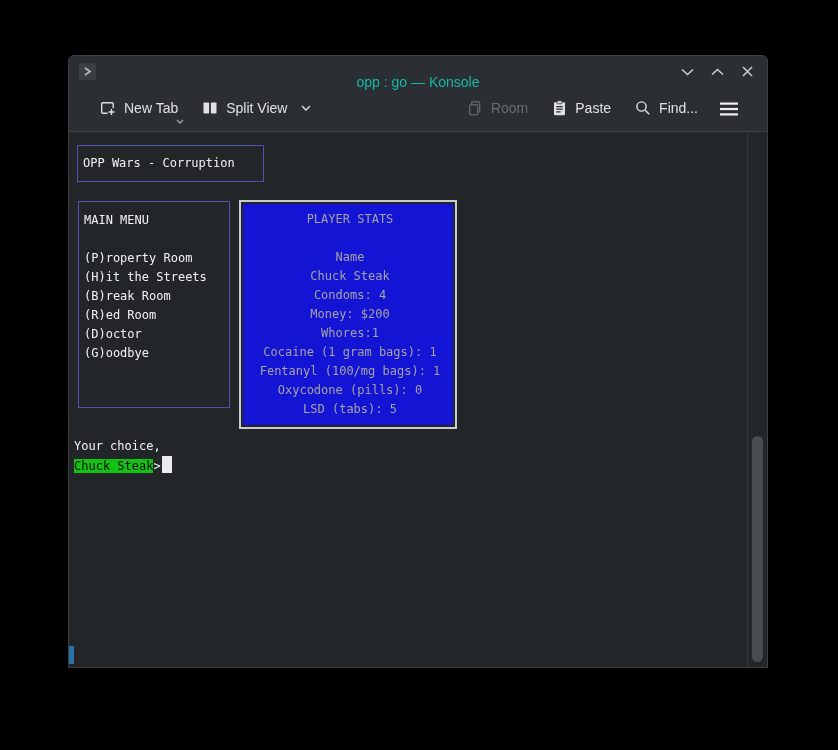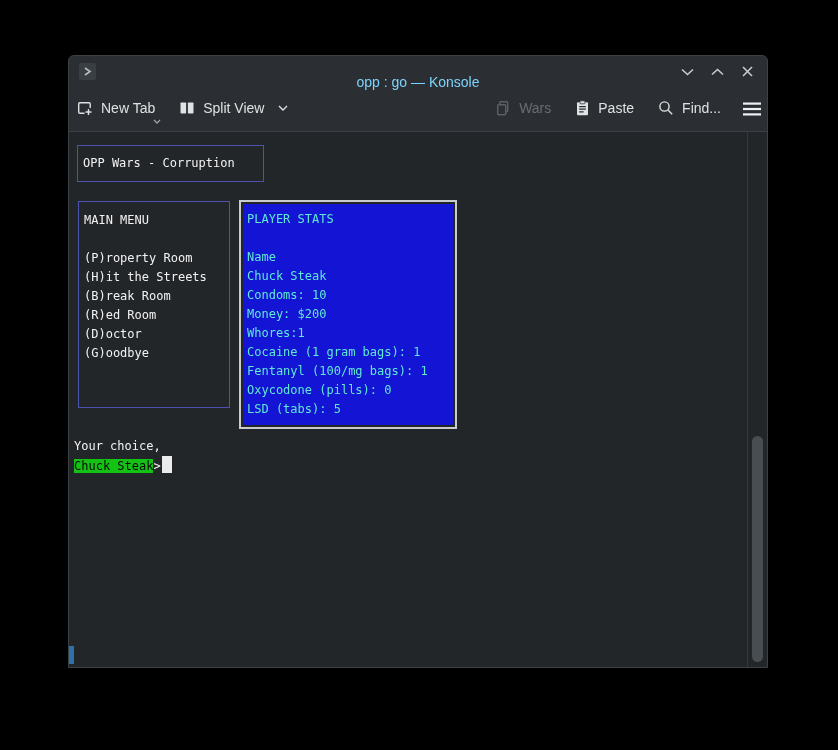--- a/index.html
+++ b/index.html
@@ -9,28 +9,28 @@
 
   
   .window { position:absolute; left:68px; top:55px; width:700px; height:613px;
             background:#2b2f33; border:1px solid #3c4146; border-radius:6px 6px 0 0;
             overflow:hidden; display:flex; flex-direction:column; }
 
   .titlebar { height:31px; display:flex; align-items:center; position:relative;
               padding:0 10px; flex:0 0 auto; }
   .app-icon-btn { width:17px; height:17px; background:#3a3f43; border:none; border-radius:2px;
                   display:flex; align-items:center; justify-content:center; cursor:default; }
-  .window-title { position:absolute; left:0; right:0; text-align:center; color:#7dd3fc;
+  .window-title { position:absolute; left:0; right:0; text-align:center; color:#14b8a6;
                   font-size:14px; pointer-events:none;margin-top:20px; }
   .win-controls { margin-left:auto; display:flex; align-items:center; gap:10px; z-index:2; }
   .win-btn { background:none; border:none; width:20px; height:20px; display:flex;
              align-items:center; justify-content:center; cursor:default; }
 
   .toolbar { height:45px; border-bottom:1px solid #3d4145; display:flex; align-items:center;
-             padding:0 4px; gap:16px; flex:0 0 auto; }
+             padding:0 27px; gap:16px; flex:0 0 auto; }
   .tb-btn { background:none; border:none; color:#dfe1e2; font-size:14px; display:flex;
             align-items:center; gap:8px; position:relative; padding:6px 4px 8px 4px; cursor:default;
             font-family:inherit; }
   .tb-btn.disabled { color:#686d71; }
   .tb-spacer { flex:1; }
   .newtab-caret { position:absolute; right:-2px; bottom:0px; }
   .hamburger-btn { padding:6px 2px; }
 
   
   .terminal { position:relative; flex:1; background:#232629; overflow:hidden;
@@ -38,22 +38,22 @@
               color:#f2f2f2; }
   .row { height:19px; white-space:pre; }
 
   .title-box { position:absolute; left:8px; top:13px; width:187px; height:37px;
                border:1px solid #4d52ae; display:flex; align-items:center; padding-left:5px;
                white-space:pre; }
   .menu-box { position:absolute; left:9px; top:69px; width:152px; height:207px;
               border:1px solid #4d52ae; padding:9px 0 0 5px; overflow:hidden; }
   .stats-outer { position:absolute; left:170px; top:68px; width:218px; height:229px;
                  border:2px solid #c9cccf; background:#232629; padding:2px; }
-  .stats-inner { width:100%; height:100%; background:#1414d4; color:#5eead4;
-                 padding:6px 0 0 4px; overflow:hidden; }
+  .stats-inner { width:100%; height:100%; background:#1414d4; color:#a3a3a3;
+                 padding:6px 0 0 4px; overflow:hidden;text-align:center; }
 
   .prompt { position:absolute; left:5px; top:305px; }
   .hl-name { background:#14c214; color:#0a0a0a; }
   .cursor-block { display:inline-block; width:10px; height:17px; background:#e9ebec;
                   vertical-align:text-bottom; margin-left:1px; }
 
   .accent-bar { position:absolute; left:0; top:514px; width:5px; height:18px; background:#2d71a8; }
 
   .scroll-gutter { position:absolute; right:0; top:0; bottom:0; width:20px;
                    border-left:1px solid #34383c; }
@@ -119,21 +119,21 @@
         </svg>
       </button>
 
       <div class="tb-spacer"></div>
 
       <button class="tb-btn disabled" aria-disabled="true">
         <svg width="16" height="16" viewBox="0 0 16 16">
           <rect x="4.7" y="1.7" width="8" height="10" rx="1" fill="none" stroke="#5c6165" stroke-width="1.4"></rect>
           <rect x="2.7" y="4.7" width="8" height="10" rx="1" fill="#2b2f33" stroke="#5c6165" stroke-width="1.4"></rect>
         </svg>
-        <span>Wars</span>
+        <span>Room</span>
       </button>
       <button class="tb-btn">
         <svg width="15" height="16" viewBox="0 0 15 16">
           <rect x="2" y="2.2" width="11" height="13" rx="1" fill="#dfe1e2"></rect>
           <rect x="5" y="0.8" width="5" height="3" rx="0.8" fill="#dfe1e2" stroke="#2b2f33" stroke-width="0.8"></rect>
           <line x1="4.2" y1="6.6" x2="10.8" y2="6.6" stroke="#2b2f33" stroke-width="1.2"></line>
           <line x1="4.2" y1="9.2" x2="10.8" y2="9.2" stroke="#2b2f33" stroke-width="1.2"></line>
           <line x1="4.2" y1="11.8" x2="8.6" y2="11.8" stroke="#2b2f33" stroke-width="1.2"></line>
         </svg>
         <span>Paste</span>
@@ -170,21 +170,21 @@
         <div class="row">(D)octor</div>
         <div class="row">(G)oodbye</div>
       </div>
 
       <div class="stats-outer">
         <div class="stats-inner">
           <div class="row">PLAYER STATS</div>
           <div class="row"></div>
           <div class="row">Name</div>
           <div class="row">Chuck Steak</div>
-          <div class="row">Condoms: 10</div>
+          <div class="row">Condoms: 4</div>
           <div class="row">Money: $200</div>
           <div class="row">Whores:1</div>
           <div class="row">Cocaine (1 gram bags): 1</div>
           <div class="row">Fentanyl (100/mg bags): 1</div>
           <div class="row">Oxycodone (pills): 0</div>
           <div class="row">LSD (tabs): 5</div>
         </div>
       </div>
 
       <div class="prompt">

